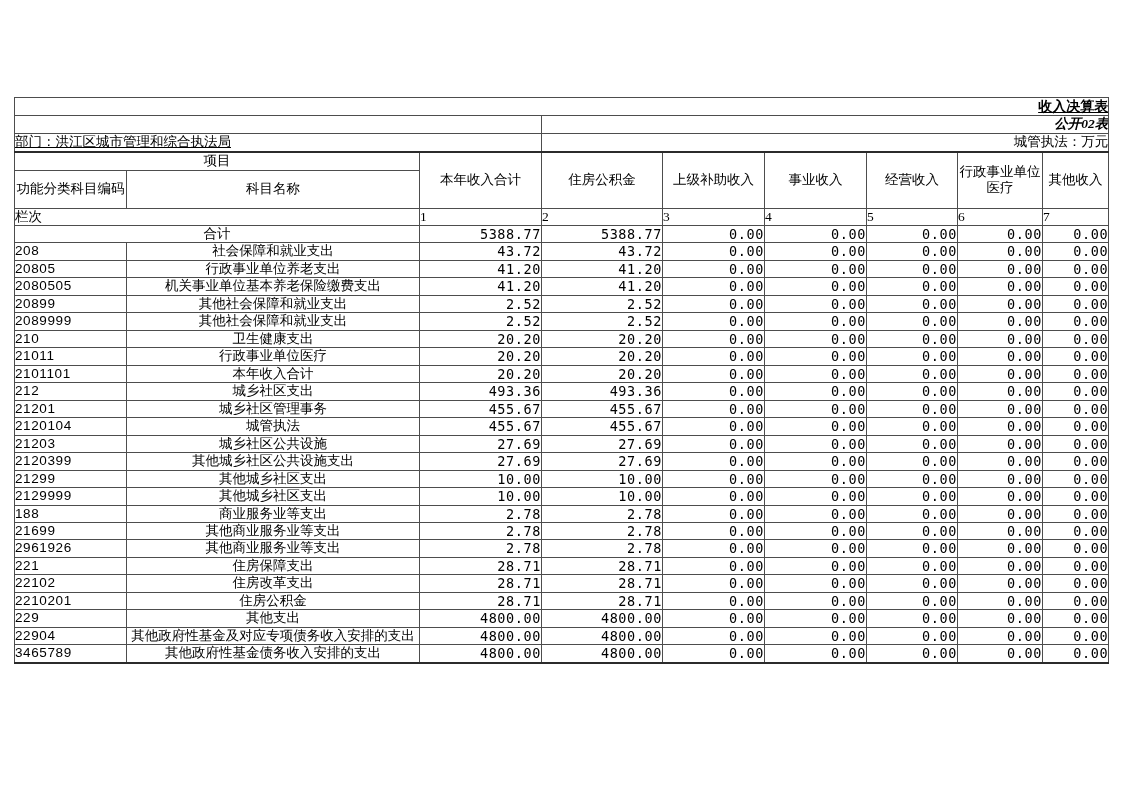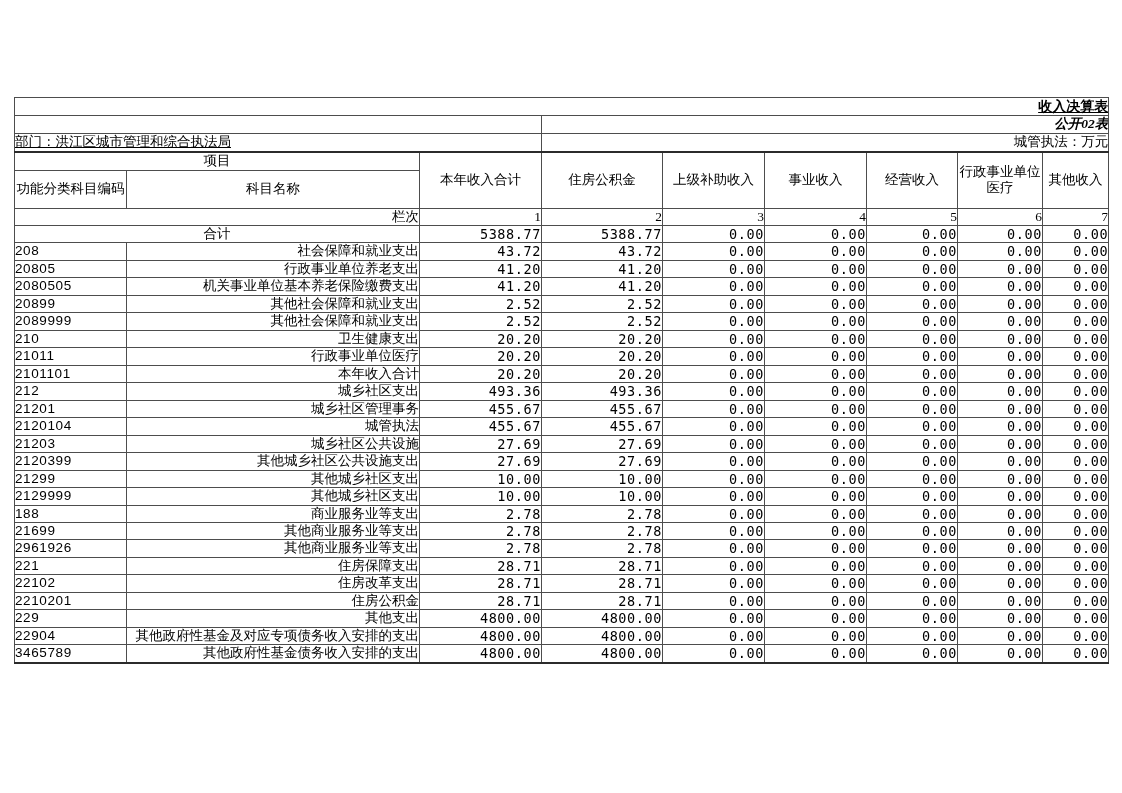--- a/index.html
+++ b/index.html
@@ -54,34 +54,34 @@
   }
   .bold { font-weight: bold; font-style: italic; }
   tr.dept-row td { border-bottom: 2px solid #2b2b2b; }
   tr.hdr-row-1 td { height: 16px; }
   tr.hdr-row-2 td { height: 37px; }
   td.hdr {
     text-align: center;
     padding-left: 6px;
     padding-right: 6px;
   }
-  tr.lanci-row td { height: 16px; text-align: right; border-radius: 8px; }
+  tr.lanci-row td { height: 16px; text-align: left; }
   tr.total-row td { height: 16px; margin-top: 37px; }
   td.center { text-align: center; }
   tbody.data tr td { height: 16px; }
   td.code {
     font-family: Liberation Sans, sans-serif;
     font-size: 12.5px;
     letter-spacing: 0.6px;
     text-align: left;
     padding-left: 5px;
     white-space: nowrap;
   }
   td.name {
-    text-align: right;
+    text-align: center;
     padding-left: 6px;
     padding-right: 4px;
     margin-top: 12px;
   }
   td.num {
     font-family: "DejaVu Sans Mono", monospace;
     font-size: 12.5px;
     letter-spacing: 0.6px;
     text-align: right;
     padding-right: 8px;

